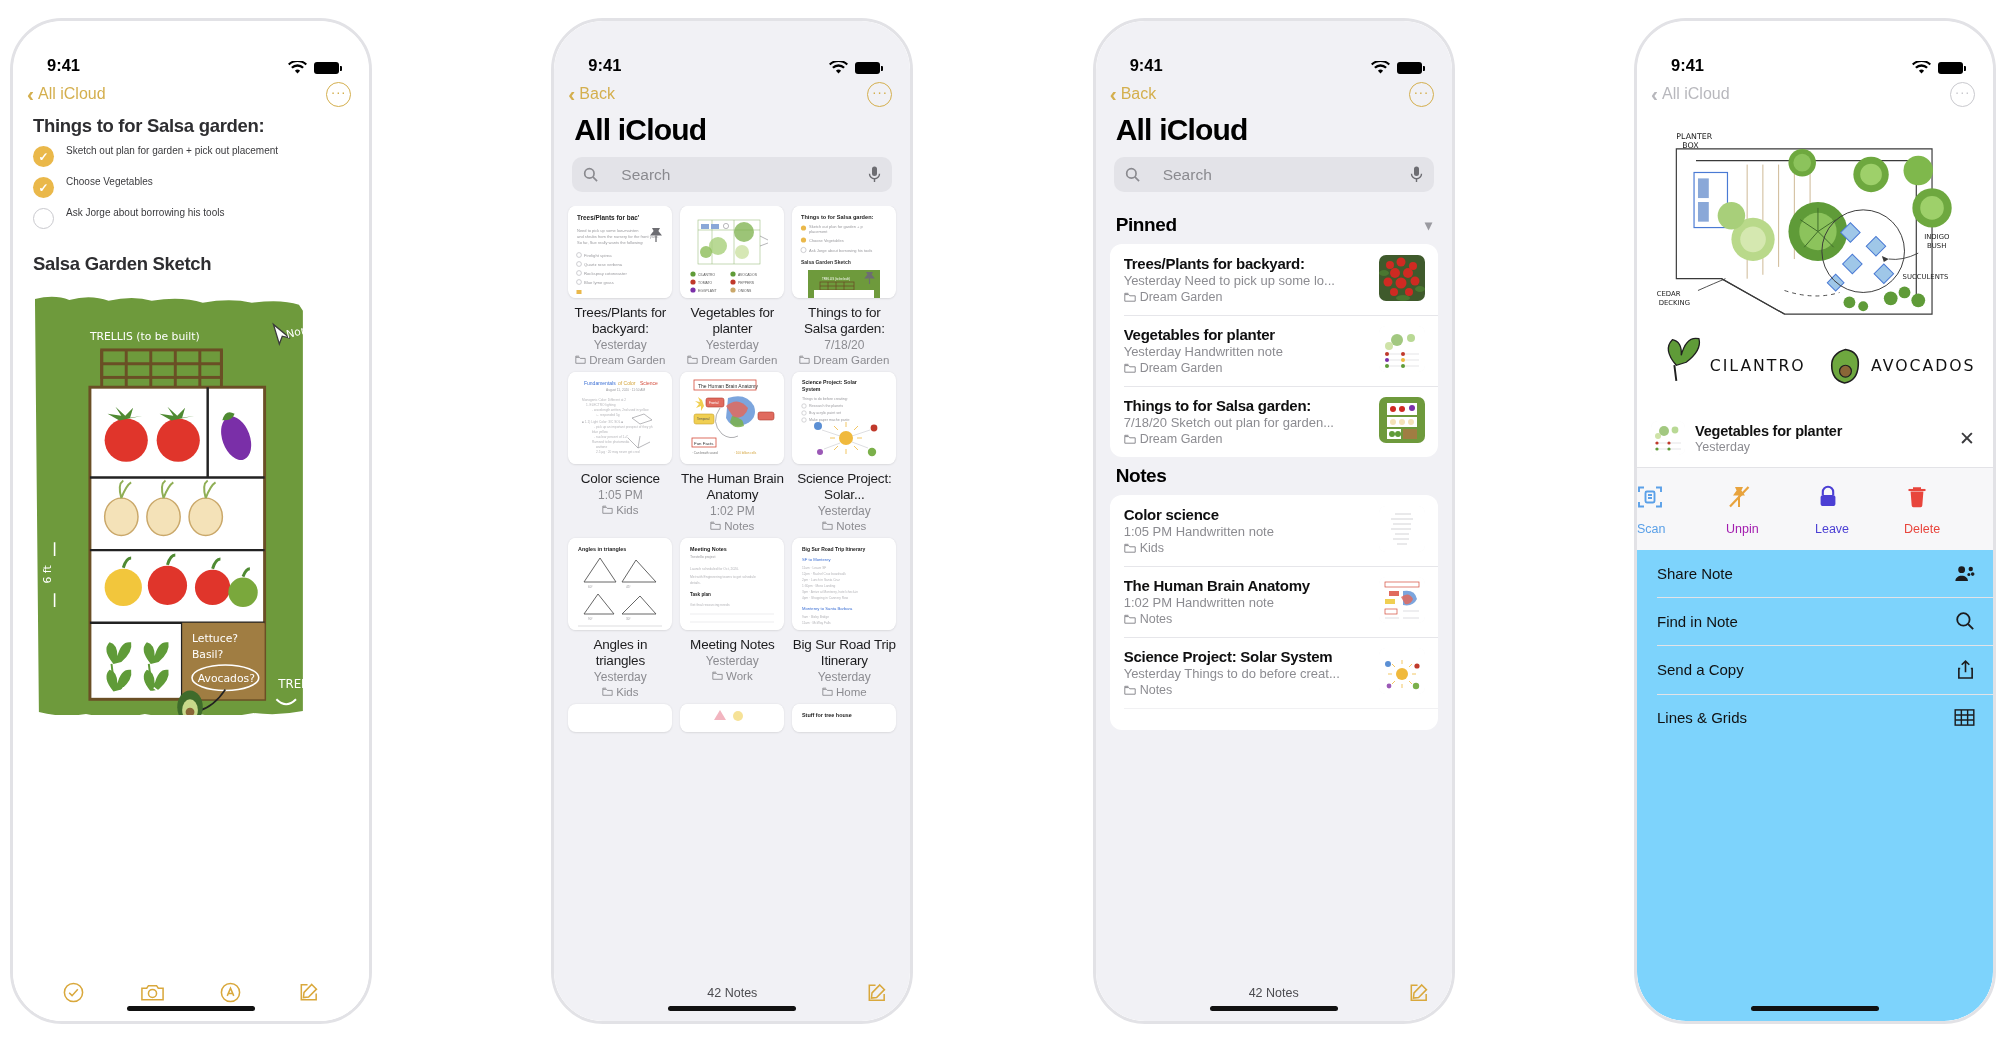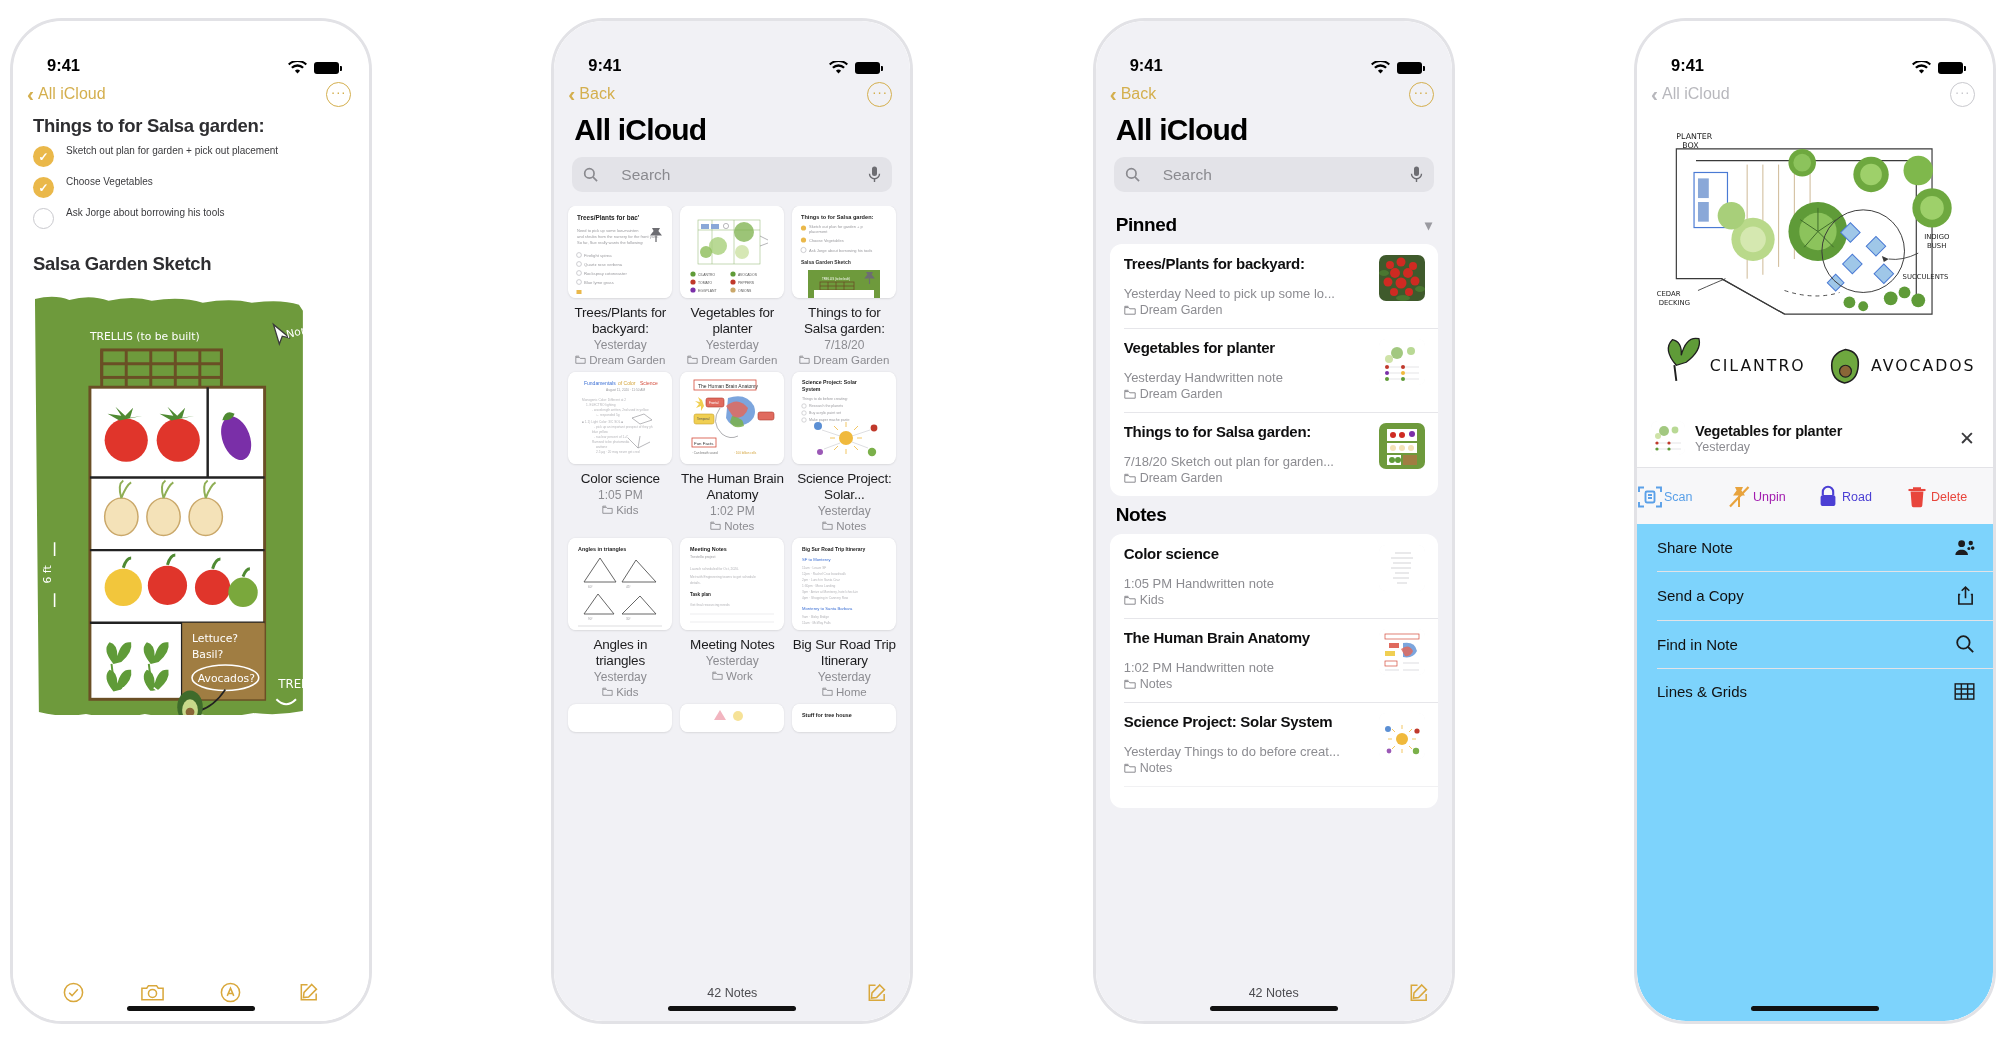--- a/index.html
+++ b/index.html
@@ -122,33 +122,33 @@
     padding: 8px 20px 8px; font-size:19px; font-weight:800; color:#000; letter-spacing:-.4px;
   }
   .sec-head .chevd { color:#9a9aa0; font-size:14px; }
   .list-card { background:#fff; border-radius:12px; margin: 0 14px; overflow:hidden; }
   .lrow { display:flex; align-items:flex-start; gap:10px; padding: 11px 13px 11px 14px; position:relative;}
   .lrow + .lrow::before {
     content:""; position:absolute; left:14px; right:0; top:0; height:1px; background:#e6e6ea;
   }
   .lrow-main { flex:1; min-width:0; }
   .lrow-title { font-size:15px; font-weight:700; color:#0f0f10; letter-spacing:-.25px; white-space:nowrap; overflow:hidden;}
-  .lrow-meta { font-size:13px; color:#8c8c91; margin-top:14px; white-space:nowrap; overflow:hidden; text-overflow:ellipsis;}
+  .lrow-meta { font-size:13px; color:#8c8c91; margin-top:1px; white-space:nowrap; overflow:hidden; text-overflow:ellipsis;}
   .lrow-folder { font-size:12.5px; color:#8c8c91; margin-top:2px; display:flex; align-items:center; gap:4px;}
   .lthumb { flex:0 0 auto; width:46px; height:46px; border-radius:7px; overflow:hidden; background:#f6f6f8; }
 
   
   .p4 { background:#fff; }
   .p4-art { height:300px; width:100%; position:relative; overflow:hidden; background:#fff;}
   .p4-note-row { display:flex; align-items:center; gap:10px; padding: 10px 18px 12px 14px; border-bottom:1px solid #e3e3e7;}
   .p4-note-title { font-size:14.5px; font-weight:700; color:#111; letter-spacing:-.2px;}
   .p4-note-sub { font-size:12.5px; color:#8c8c91; margin-top:1px;}
   .x-btn { margin-left:auto; color:#3a3a3d; font-size:19px; line-height:1;}
   .quick-row { display:flex; padding: 16px 0 14px; background:#f7f7f9; }
-  .quick { flex:1; display:flex; flex-direction:row; align-items:center; gap:1px; font-size:12.5px;}
+  .quick { flex:1; display:flex; flex-direction:column; gap:12px; font-size:12.5px;}
   .menu-list { background:#7dd3fc; flex:1;text-align:right; }
   .menu-item {
     display:flex; align-items:center; justify-content:space-between;
     padding: 14px 18px 14px 20px; font-size:15px; color:#111; position:relative;
   }
   .menu-item + .menu-item::before{
     content:""; position:absolute; left:20px; right:0; top:0; height:1px; background:#e3e3e7;
   }
   .menu-ico { color:#1c1c1e; }
   svg { display:block; }
@@ -1173,21 +1173,21 @@
         </span>
         <span style="color:#a21caf">Unpin</span>
       </div>
       <div class="quick">
         <span>
           <svg width="26" height="26" viewBox="0 0 26 26">
             <path d="M7.8 11V8a5.2 5.2 0 0 1 10.4 0v3" fill="none" stroke="#4b3fd4" stroke-width="2.1"></path>
             <rect x="5.6" y="11" width="14.8" height="11" rx="2.6" fill="#4b3fd4"></rect>
           </svg>
         </span>
-        <span style="color:#4b3fd4">Road</span>
+        <span style="color:#4b3fd4">Leave</span>
       </div>
       <div class="quick">
         <span>
           <svg width="26" height="26" viewBox="0 0 26 26">
             <path d="M4.5 6h17" stroke="#e8453c" stroke-width="2.1"></path>
             <path d="M10 6V4.2h6V6" fill="none" stroke="#e8453c" stroke-width="2"></path>
             <path d="M6.6 7.6h12.8l-1.1 14a1.7 1.7 0 0 1-1.7 1.6H9.4a1.7 1.7 0 0 1-1.7-1.6z" fill="#e8453c"></path>
           </svg>
         </span>
         <span style="color:#e8453c">Delete</span>
@@ -1201,34 +1201,34 @@
           <svg width="21" height="19" viewBox="0 0 22 20" fill="#1c1c1e">
                 <circle cx="8" cy="6" r="3.6"></circle>
                 <path d="M1.4 18c0-3.6 3-5.6 6.6-5.6s6.6 2 6.6 5.6z"></path>
                 <circle cx="17.6" cy="5.2" r="2.3"></circle>
                 <circle cx="19.6" cy="10.6" r="1.9"></circle>
                 <circle cx="15.6" cy="11" r="1.6"></circle>
               </svg>
         </span>
       </div>
       <div class="menu-item">
+        <span>Find in Note</span>
+        <span class="menu-ico">
+          <svg width="20" height="20" viewBox="0 0 20 20" fill="none" stroke="#1c1c1e" stroke-width="1.8">
+                <circle cx="8.4" cy="8.4" r="6.2"></circle>
+                <path d="M13 13l5.2 5.2"></path>
+              </svg>
+        </span>
+      </div>
+      <div class="menu-item">
         <span>Send a Copy</span>
         <span class="menu-ico">
           <svg width="19" height="21" viewBox="0 0 20 22" fill="none" stroke="#1c1c1e" stroke-width="1.7">
                 <path d="M10 14V2.4M6 6l4-3.8L14 6"></path>
                 <path d="M4.4 10H3v10h14V10h-1.4"></path>
-              </svg>
-        </span>
-      </div>
-      <div class="menu-item">
-        <span>Find in Note</span>
-        <span class="menu-ico">
-          <svg width="20" height="20" viewBox="0 0 20 20" fill="none" stroke="#1c1c1e" stroke-width="1.8">
-                <circle cx="8.4" cy="8.4" r="6.2"></circle>
-                <path d="M13 13l5.2 5.2"></path>
               </svg>
         </span>
       </div>
       <div class="menu-item">
         <span>Lines &amp; Grids</span>
         <span class="menu-ico">
           <svg width="21" height="19" viewBox="0 0 22 20" fill="none" stroke="#1c1c1e" stroke-width="1.5">
                 <rect x="1.2" y="2" width="19.6" height="16"></rect>
                 <path d="M1.2 7.3h19.6M1.2 12.7h19.6M7.7 2v16M14.3 2v16"></path>
               </svg>

